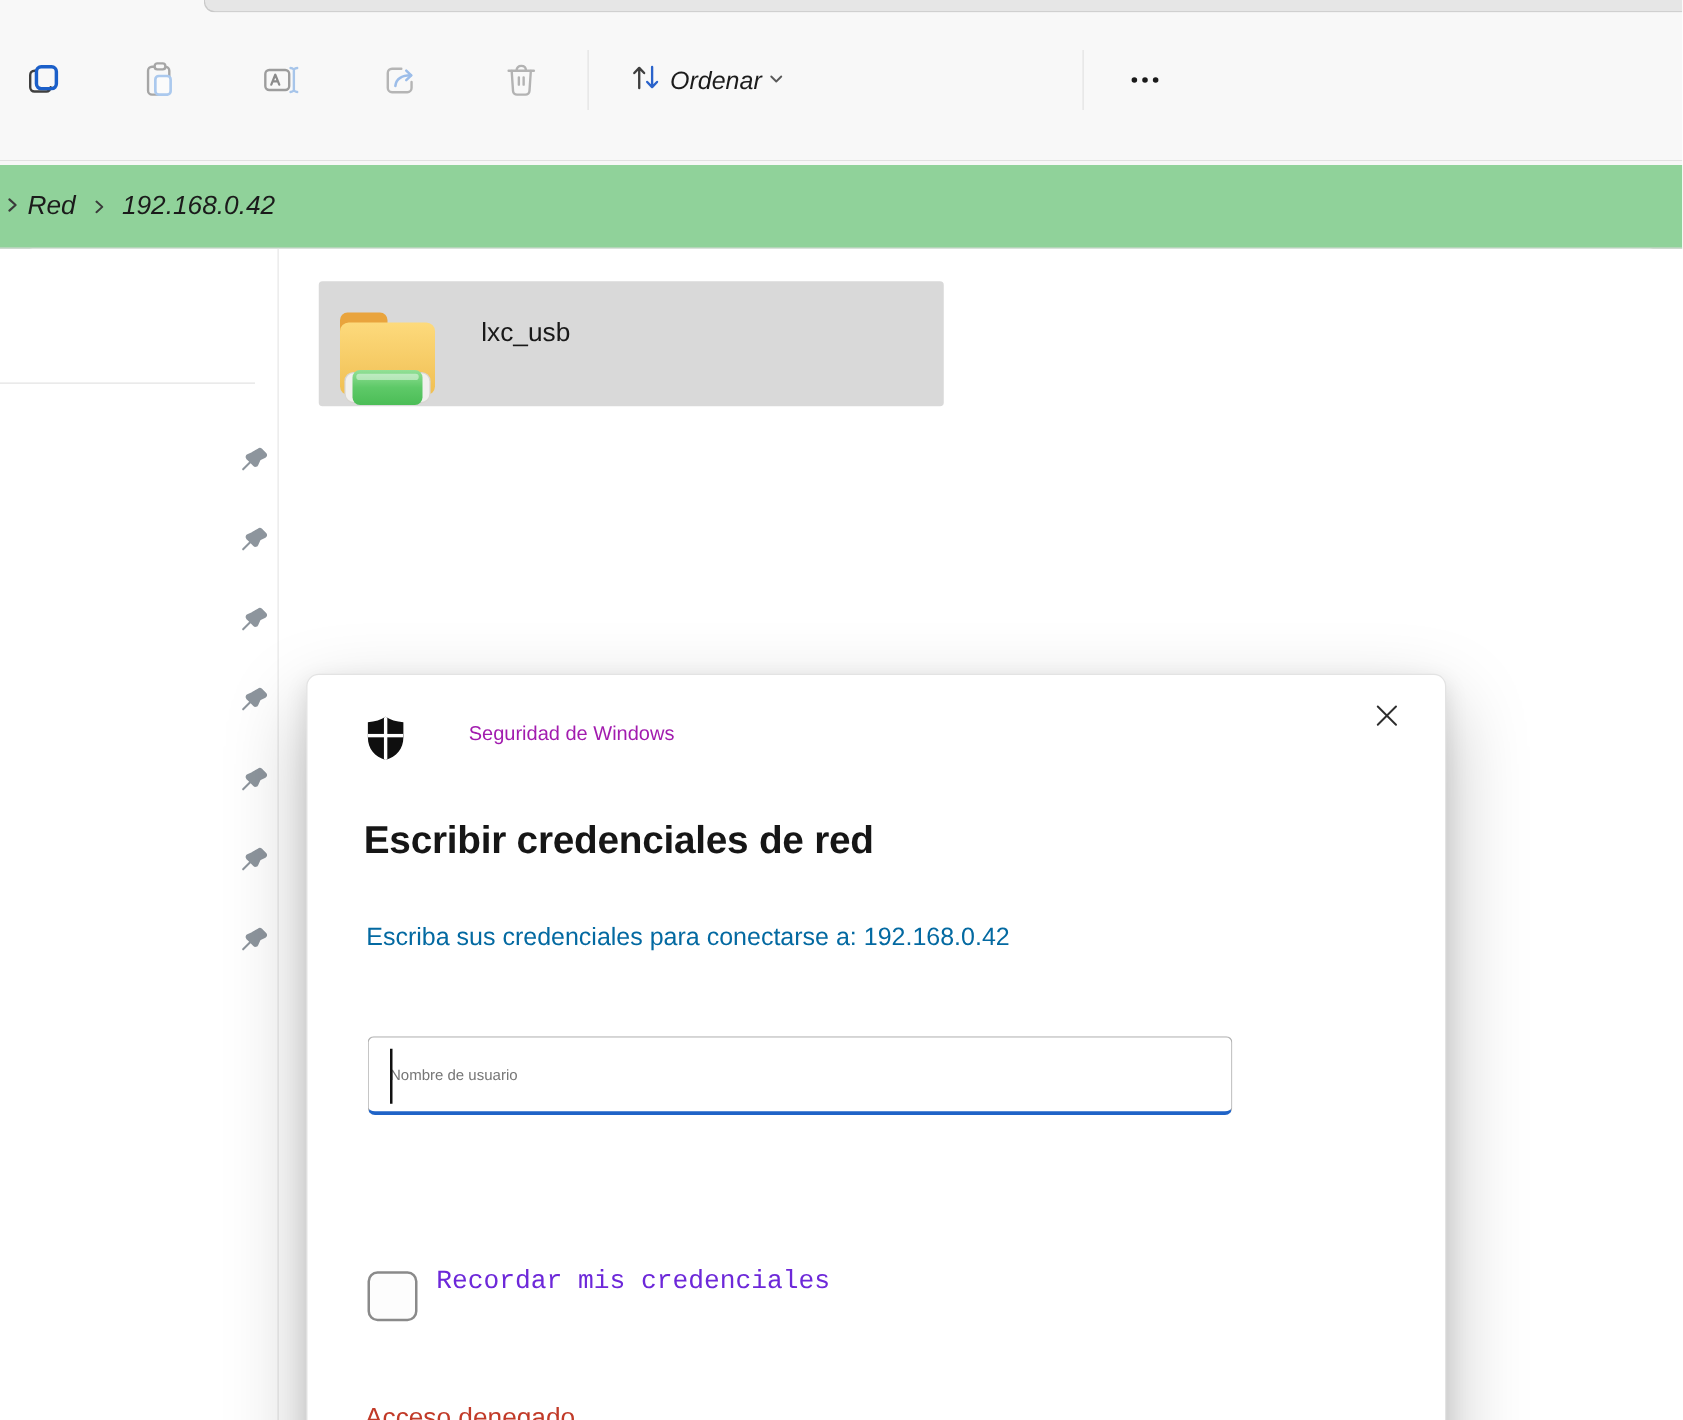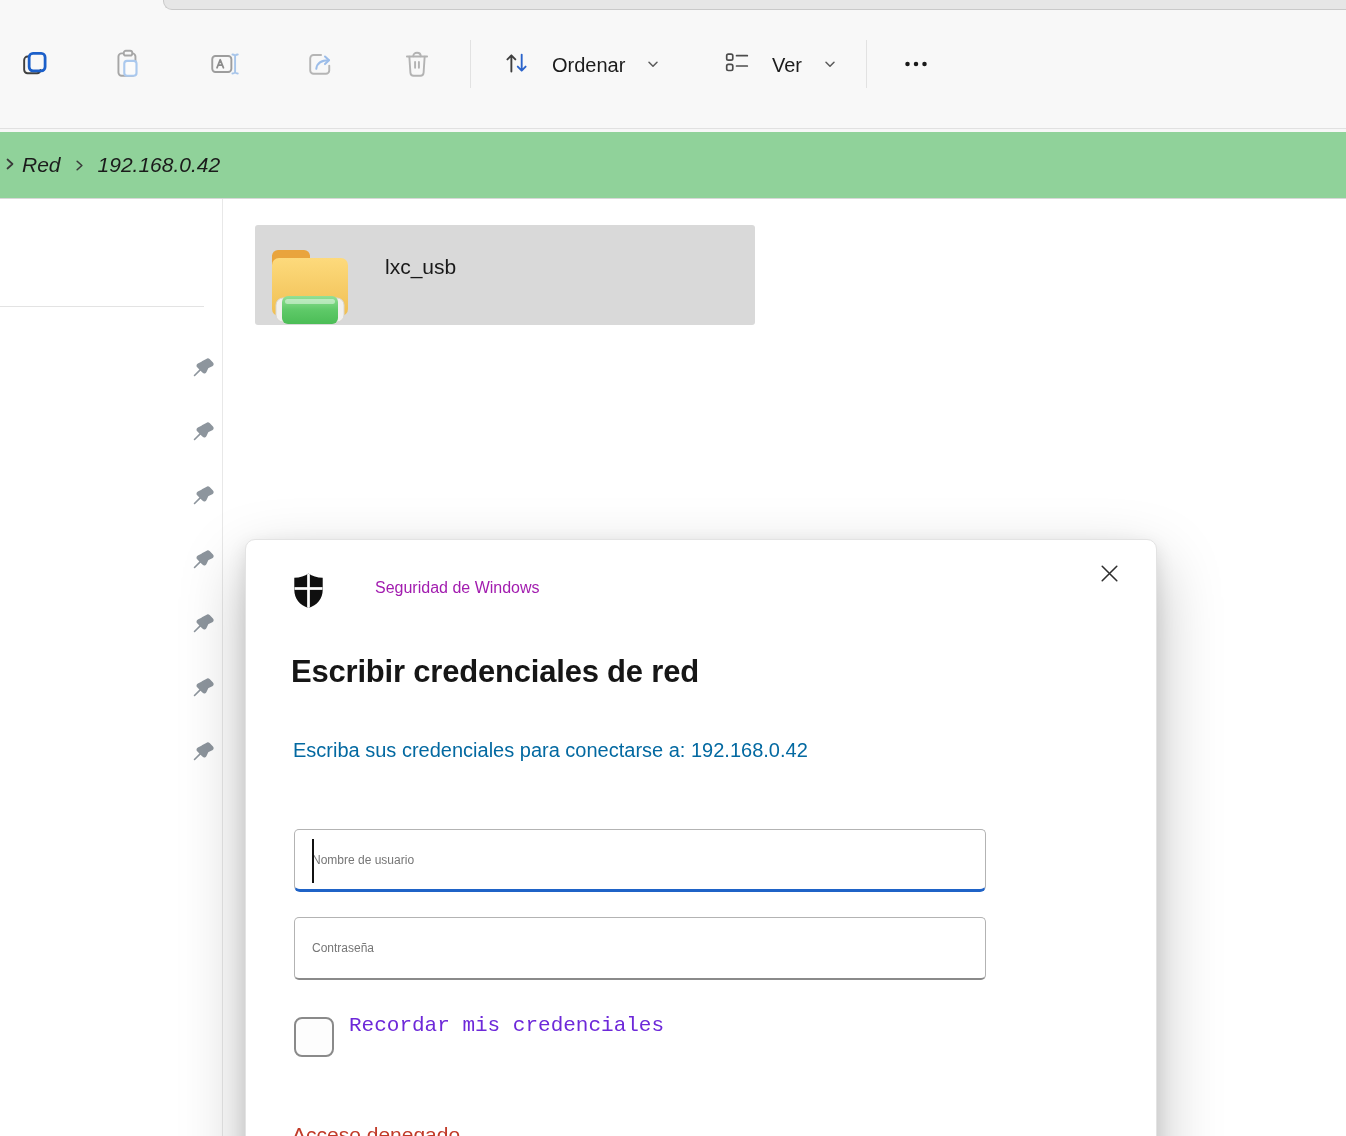--- a/index.html
+++ b/index.html
@@ -10,22 +10,22 @@
   .tabstrip{position:absolute;top:0;left:163px;right:0;height:9px;background:#e6e6e6;
             border:1px solid #c9c9c9;border-top:none;border-right:none;border-radius:0 0 0 9px;}
 
   
   .toolbar{position:absolute;top:0;left:0;right:0;height:128px;background:#f8f8f8;
            border-bottom:1px solid #e1e1e1;}
   .tbtn{position:absolute;top:41px;width:46px;height:46px;display:flex;align-items:center;
         justify-content:center;border-radius:5px;cursor:default;}
   .tbtn svg{display:block;}
   .tdivider{position:absolute;top:40px;width:1px;height:48px;background:#e2e2e2;}
-  .tmenu{position:absolute;top:38px;height:54px;display:flex;align-items:center;gap:20px;
-         padding:0 14px;border-radius:5px;font-size:20px;color:#1c1c1c;}
+  .tmenu{position:absolute;top:38px;height:54px;display:flex;align-items:center;gap:4px;
+         padding:0 14px;border-radius:5px;font-size:20px;color:#1c1c1c;font-style:italic;}
   .gap-strip{position:absolute;top:129px;left:0;right:0;height:3px;background:#f7f7f7;}
 
   
   .addressbar{position:absolute;top:132px;left:0;right:0;height:66px;background:#90d29a;
               border-bottom:1px solid #d8d8d8;display:flex;align-items:center;font-size:21px;font-style:italic;}
   .crumb{padding:4px 2px;border-radius:4px;}
   .crumb-chev{display:flex;align-items:center;margin:0 9px;}
   .crumb-chev-part{position:absolute;left:-7px;top:24px;}
 
   
@@ -132,35 +132,20 @@
         </svg>
       </span>
       <span>Ordenar</span>
       <span>
         <svg width="16" height="16" viewBox="0 0 16 16" fill="none">
           <path d="M4 6.2 L8 10.2 L12 6.2" stroke="#5a5a5a" stroke-width="1.5" stroke-linecap="round" stroke-linejoin="round"></path>
         </svg>
       </span>
     </div>
 
-    <div class="tmenu" style="left:708px">
-      <span>
-        <svg width="30" height="30" viewBox="0 0 32 32" fill="none" stroke="#4c4c4c" stroke-width="1.8">
-          <rect x="5" y="6.5" width="6.5" height="6.5" rx="1.8"></rect>
-          <rect x="5" y="17.5" width="6.5" height="6.5" rx="1.8"></rect>
-          <path d="M15.5 8.2 H27 M15.5 19.2 H27" stroke-linecap="round"></path>
-        </svg>
-      </span>
-      <span>Ver</span>
-      <span>
-        <svg width="16" height="16" viewBox="0 0 16 16" fill="none">
-          <path d="M4 6.2 L8 10.2 L12 6.2" stroke="#5a5a5a" stroke-width="1.5" stroke-linecap="round" stroke-linejoin="round"></path>
-        </svg>
-      </span>
-    </div>
 
     <div class="tdivider" style="left:866px"></div>
 
     <div class="tbtn" style="left:890px;width:52px">
       <span>
         <svg width="34" height="34" viewBox="0 0 32 32">
           <circle cx="8" cy="16" r="2.1" fill="#1a1a1a"></circle>
           <circle cx="16" cy="16" r="2.1" fill="#1a1a1a"></circle>
           <circle cx="24" cy="16" r="2.1" fill="#1a1a1a"></circle>
         </svg>
@@ -271,21 +256,20 @@
           </svg>
         </span>
       </div>
 
       <div class="dlg-title">Escribir credenciales de red</div>
       <div class="dlg-sub">Escriba sus credenciales para conectarse a: 192.168.0.42</div>
 
       <input class="field field-user" type="text" placeholder="Nombre de usuario" style="">
       <div class="caret"></div>
 
-      <input class="field field-pass" type="text" placeholder="Contraseña" style="">
 
       <span class="chk"></span>
       <span class="chk-label">Recordar mis credenciales</span>
 
       <div class="error">Acceso denegado.</div>
 
     </div>
   </div>
 
 </div>

